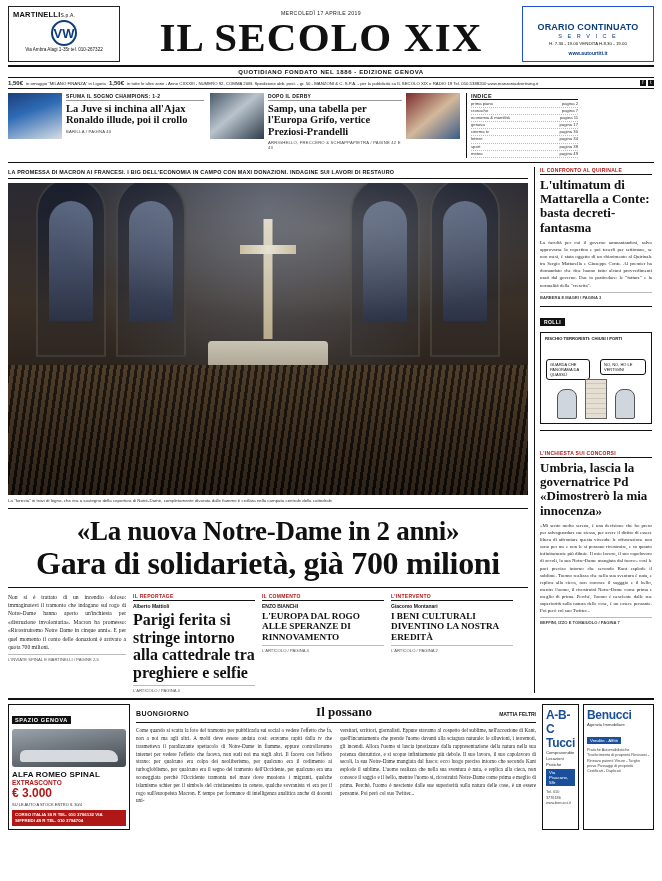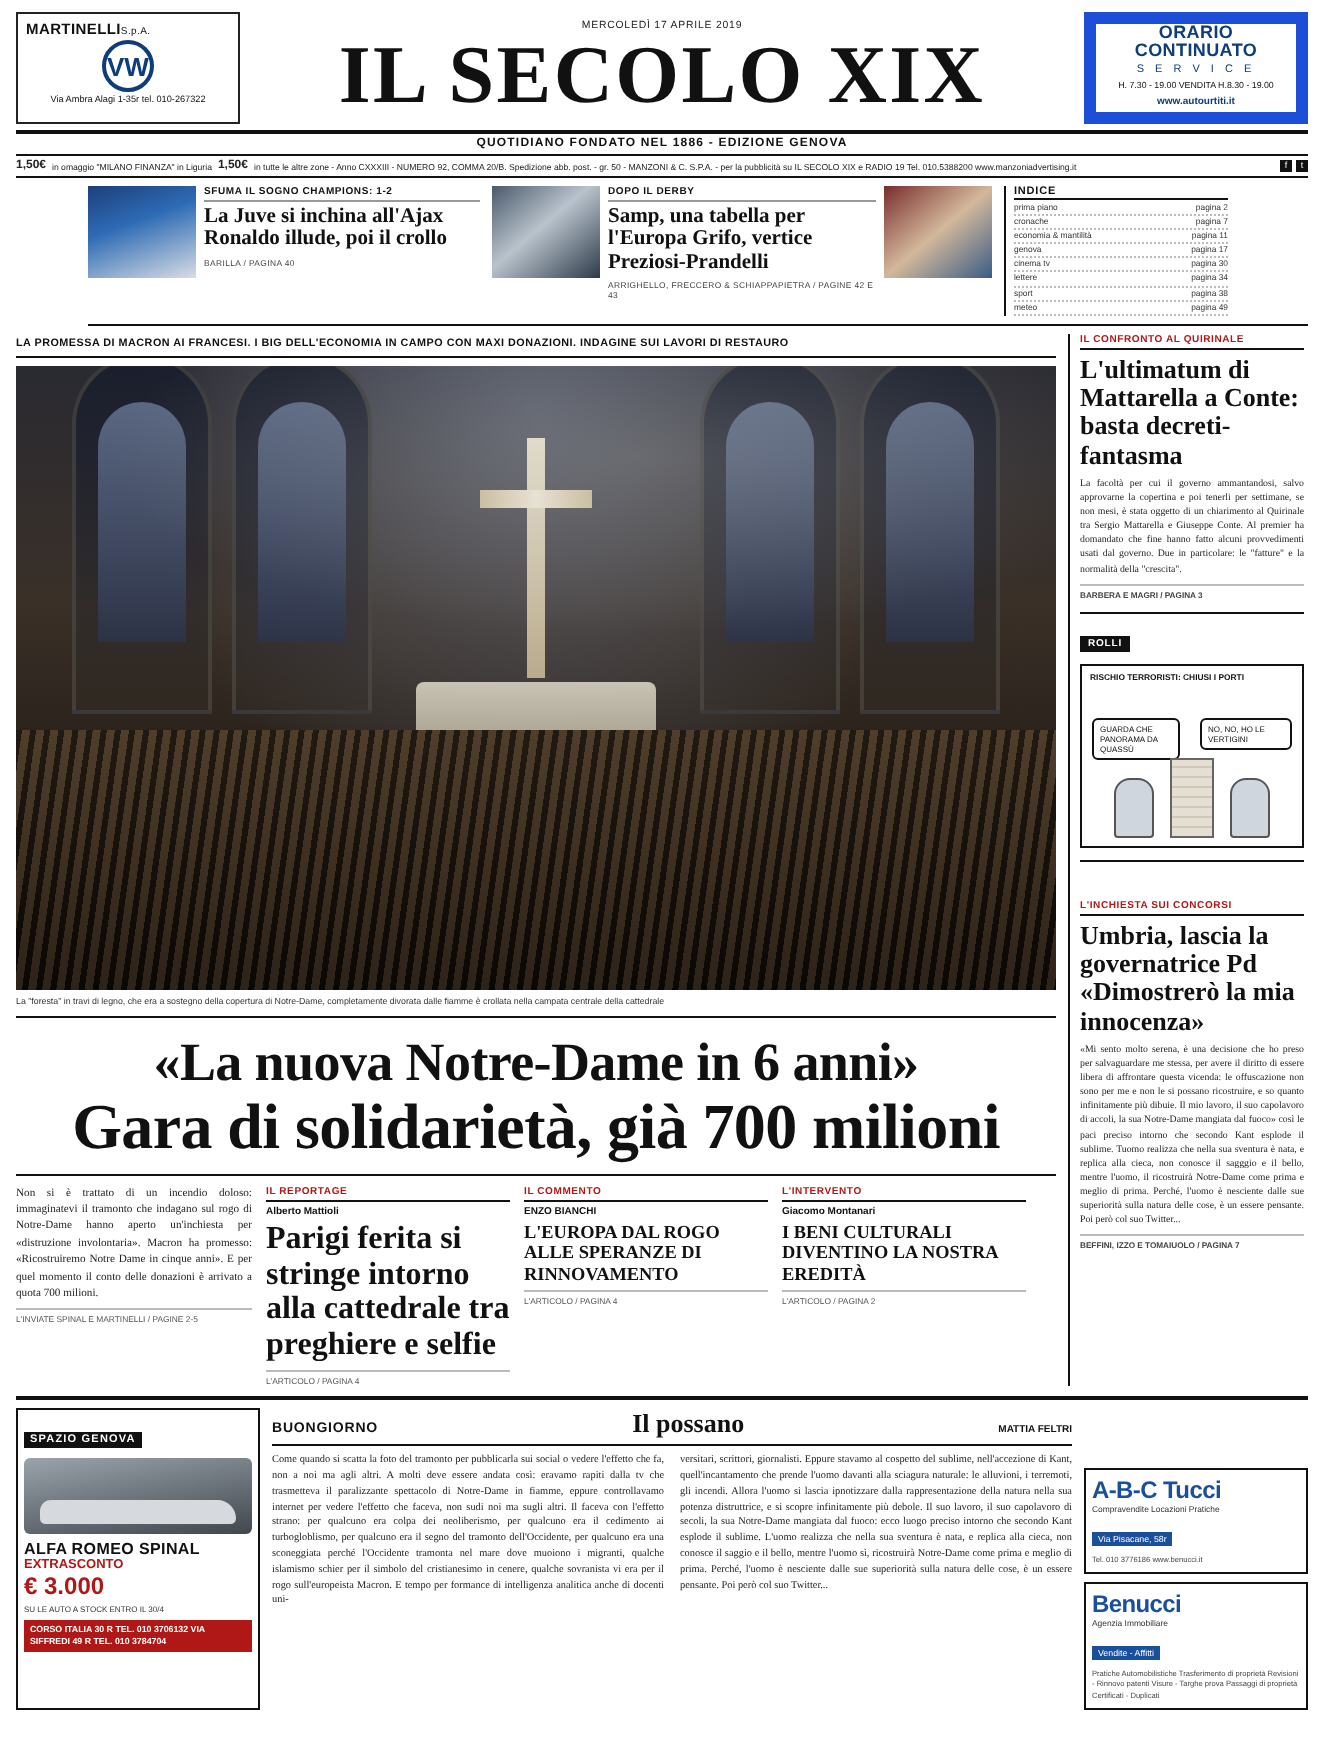--- a/index.html
+++ b/index.html
@@ -30,22 +30,22 @@
   .ad-left .addr { font-size: 4.6px; text-align: center; line-height: 1.35; }
 
   .masthead-wrap { flex: 1; display: flex; flex-direction: column; align-items: center; justify-content: center; }
   .dateline { font-size: 5.2px; letter-spacing: .4px; font-family: "Liberation Sans", sans-serif; color: #222; margin-bottom: 1px; }
   .masthead {
     font-family: "Liberation Serif", serif; font-weight: bold;
     font-size: 41px; letter-spacing: 1.2px; line-height: 1;
   }
 
   .ad-right {
-    width: 112px; border: 6px solid #1d4ed8; color: #0d3d7c;
-    font-family: "Liberation Sans", sans-serif; padding: 0 3px; text-align: center;
+    width: 132px; border: 1px solid #1d4ed8; color: #0d3d7c;
+    font-family: "Liberation Sans", sans-serif; padding: 16px 3px; text-align: center;
   }
   .ad-right .t1 { font-size: 9px; font-weight: bold; letter-spacing: .2px; line-height: 1.05; }
   .ad-right .t2 { font-size: 5.5px; letter-spacing: 2px; margin-top: 1px; }
   .ad-right .t3 { font-size: 4.4px; line-height: 1.4; margin-top: 2px; color: #111; }
   .ad-right .t4 { font-size: 5px; margin-top: 2px; font-weight: bold; }
 
   .rule-thick { border-top: 2px solid #111; margin-top: 3px; }
   .subtitle-bar { text-align: center; font-family: "Liberation Sans", sans-serif; font-size: 6px; font-weight: bold; letter-spacing: .6px; padding: 2px 0; }
   .rule-thin { border-top: 1px solid #111; }
 
@@ -53,21 +53,21 @@
     display: flex; align-items: center; gap: 3px; padding: 2px 0 2px;
     font-size: 4.3px; font-family: "Liberation Sans", sans-serif; color: #222;
     border-bottom: 1px solid #111;
   }
   .pricebar b { font-size: 6px; }
   .pricebar .spacer { flex: 1; }
   .soc { display: flex; gap: 2px; }
   .soc span { width: 6px; height: 6px; background: #111; color: #fff; font-size: 4.5px; line-height: 6px; text-align: center; font-family: "Liberation Sans", sans-serif; }
 
   
-  .promorow { display: flex; gap: 6px; padding: 4px 0 4px; border-bottom: 1px solid #111; margin-left: 36px; }
+  .promorow { display: flex; gap: 6px; padding: 4px 0 4px; border-bottom: 1px solid #111; }
   .promo { display: flex; gap: 4px; }
   .promo.sport { width: 196px; }
   .promo.derby { width: 250px; }
   .promo .thumb { width: 54px; height: 46px; flex: none; overflow: hidden; }
   .promo .thumb.sportimg { background: linear-gradient(160deg,#1c3f7a 0%,#2e6bb5 40%,#d8dde4 100%); }
   .promo .thumb.derbyimg { background: linear-gradient(140deg,#4a5a6b 0%,#b9c3cc 45%,#2d3b49 100%); }
   .promo .thumb.derbyimg2 { background: linear-gradient(140deg,#7a2d2d 0%,#d3b89b 50%,#3a5c86 100%); }
   .promo .txt { flex: 1; }
   .promo .kicker { font-family: "Liberation Sans", sans-serif; font-size: 5px; font-weight: bold; letter-spacing: .3px; border-bottom: .5px solid #999; padding-bottom: 1px; margin-bottom: 2px; }
   .promo .head { font-size: 10.5px; font-weight: bold; line-height: 1.08; }
@@ -160,21 +160,21 @@
   .ad-car .strip { background: #b01818; color: #fff; font-size: 4.4px; font-weight: bold; padding: 2px 3px; margin-top: 3px; line-height: 1.3; }
 
   .editorial { flex: 1; }
   .ed-head { display: flex; align-items: baseline; gap: 10px; border-bottom: 1px solid #111; padding-bottom: 2px; }
   .ed-head .bg { font-family: "Liberation Sans", sans-serif; font-size: 7px; font-weight: bold; letter-spacing: .4px; }
   .ed-head .ttl { flex: 1; text-align: center; font-size: 13px; font-weight: bold; }
   .ed-head .auth { font-family: "Liberation Sans", sans-serif; font-size: 5px; font-weight: bold; text-align: right; line-height: 1.2; }
   .ed-cols { display: flex; gap: 8px; margin-top: 4px; }
   .ed-cols .c { flex: 1; font-size: 5.2px; line-height: 1.5; text-align: justify; color: #222; }
 
-  .ad-col { width: 112px; display: flex; flex-direction: column; gap: 4px; margin-top: 30px; }
+  .ad-col { width: 112px; display: flex; flex-direction: row; gap: 4px; }
   .ad-box { border: 1px solid #111; padding: 3px; font-family: "Liberation Sans", sans-serif; }
   .ad-box .big { font-size: 12px; font-weight: bold; color: #1a4f9c; letter-spacing: -.3px; }
   .ad-box .sm { font-size: 4.2px; color: #333; line-height: 1.35; }
   .ad-box .bl { background: #1a4f9c; color: #fff; font-size: 4.4px; padding: 1px 3px; display: inline-block; margin-top: 2px; }
   .ad-box .lines { font-size: 3.8px; color: #444; line-height: 1.4; margin-top: 2px; }
 </style>
 </head>
 <body>
 
 <div class="page">
@@ -293,21 +293,21 @@
         <div class="window w4"></div>
         <div class="cross"></div>
         <div class="altar"></div>
         <div class="rubble"></div>
         <div class="smoke"></div>
       </div>
 
       <div class="photocap">La "foresta" in travi di legno, che era a sostegno della copertura di Notre-Dame, completamente divorata dalle fiamme è crollata nella campata centrale della cattedrale</div>
 
       <div class="headline">
-        <div class="l1">«La nuova Notre-Dame in 6 anni»</div>
+        <div class="l1">«La nuova Notre-Dame in 2 anni»</div>
         <div class="l2">Gara di solidarietà, già 700 milioni</div>
       </div>
       <div class="hr2"></div>
 
       <div class="cols4">
         <div class="col4 first">
           <div class="leadtext">Non si è trattato di un incendio doloso: immaginatevi il tramonto che indagano sul rogo di Notre-Dame hanno aperto un'inchiesta per «distruzione involontaria». Macron ha promesso: «Ricostruiremo Notre Dame in cinque anni». E per quel momento il conto delle donazioni è arrivato a quota 700 milioni.</div>
           <div class="note">L'INVIATE SPINAL E MARTINELLI / PAGINE 2-5</div>
         </div>
 

